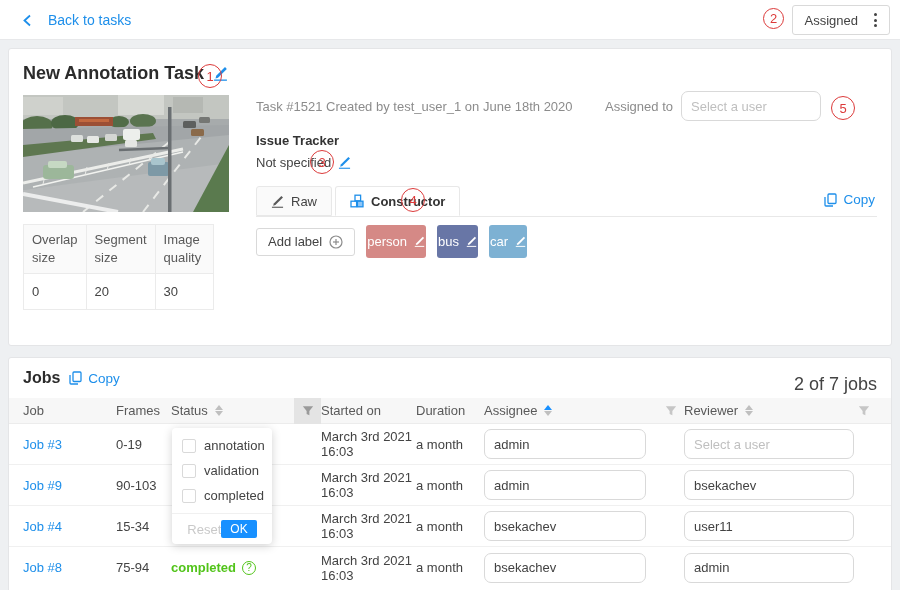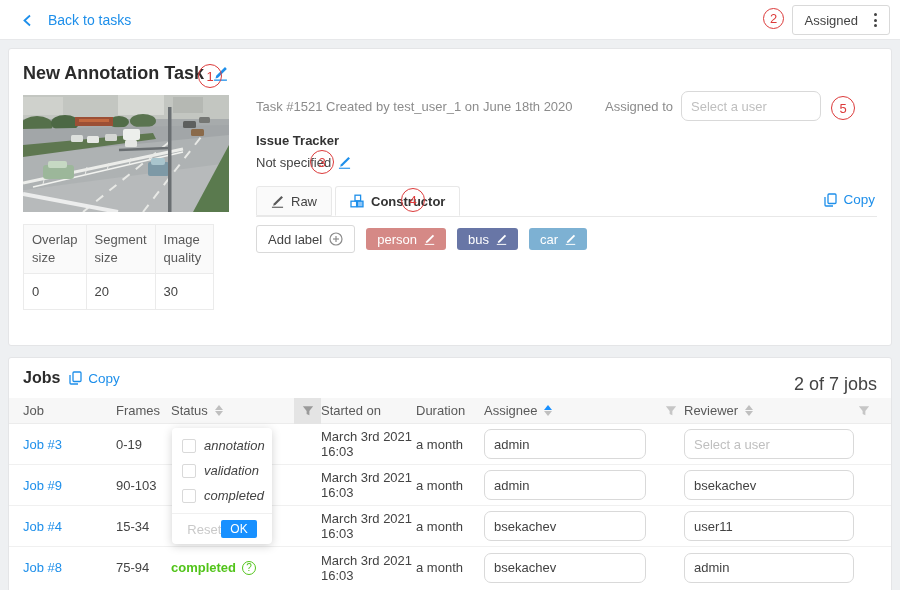--- a/index.html
+++ b/index.html
@@ -35,21 +35,21 @@
   .it-value { position:absolute; left:247px; top:106px; display:flex; align-items:center; gap:7px; font-size:13px; color:#434343; }
 
   .tabbar { position:absolute; left:247px; top:138px; right:14px; height:30px; border-bottom:1px solid #e8e8e8; display:flex; align-items:flex-end; }
   .tab { height:30px; display:flex; align-items:center; gap:7px; padding:0 14px; font-size:13px; border:1px solid #e8e8e8; border-radius:3px 3px 0 0; margin-right:3px; cursor:pointer; }
   .tab-inactive { background:#fafafa; color:#434343; }
   .tab-active { background:#fff; color:#333; font-weight:600; border-bottom-color:#fff; }
   .copy-link { position:absolute; right:2px; top:5px; display:flex; align-items:center; gap:6px; color:#1e8fea; font-size:13.5px; cursor:pointer; }
 
   .labels-row { position:absolute; left:247px; top:176px; display:flex; align-items:center; gap:11px; }
   .add-label-btn { height:28px; padding:0 11px; background:#fff; border:1px solid #d9d9d9; border-radius:3px; display:flex; align-items:center; gap:7px; font-size:13px; color:#434343; cursor:pointer; }
-  .chip { height:22px; padding:0 11px; border-radius:3px; display:flex; align-items:center; gap:7px; color:#fff; font-size:13px; cursor:pointer; }
+  .chip { height:33px; padding:0 1px; border-radius:3px; display:flex; align-items:center; gap:7px; color:#fff; font-size:13px; cursor:pointer; }
 
   
   .ipt { height:30px; border:1px solid #d9d9d9; border-radius:7px; padding:0 9px; font-size:13px; color:#434343; font-family:"Liberation Sans",sans-serif; background:#fff; outline:none; }
   .ipt::placeholder { color:#bfbfbf; }
 
   
   .jobs-head { position:absolute; left:14px; top:11px; display:flex; align-items:center; gap:9px; }
   .jobs-title { font-size:16px; font-weight:700; color:#2b2b2b; }
   .jobs-copy { display:flex; align-items:center; gap:6px; color:#1e8fea; font-size:13.5px; cursor:pointer; }
   .jobs-count { position:absolute; right:14px; top:16px; font-size:18px; color:#434343; }
@@ -65,21 +65,21 @@
   .sorter .up { border-bottom:5px solid #bfbfbf; } .sorter .down { border-top:5px solid #bfbfbf; }
   .sorter .up.on { border-bottom-color:#1890ff; }
   .funnel-box { margin-left:auto; width:27px; height:26px; display:flex; align-items:center; justify-content:center; cursor:pointer; }
   .funnel-box.active { background:#e4e4e4; }
   .status-done { color:#52c41a; font-weight:600; display:flex; align-items:center; gap:6px; }
   .qmark { width:14px; height:14px; border:1px solid #52c41a; border-radius:50%; color:#52c41a; font-size:10px; font-weight:400; display:flex; align-items:center; justify-content:center; }
 
   
   .filter-dd { position:absolute; left:172px; top:428px; width:100px; background:#fff; border-radius:4px; box-shadow:0 2px 10px rgba(0,0,0,.18); z-index:30; }
   .dd-opts { padding:5px 0; }
-  .dd-opt { display:flex; align-items:flex-end; gap:8px; padding:5px 10px; font-size:13px; color:#434343; cursor:pointer;font-style:italic; }
+  .dd-opt { display:flex; align-items:flex-end; gap:8px; padding:5px 10px; font-size:13px; color:#434343; cursor:pointer; }
   .cbx { width:14px; height:14px; border:1px solid #d9d9d9; border-radius:2px; background:#fff; flex:none; }
   .dd-foot { border-top:1px solid #f0f0f0; padding:6px 8px; display:flex; align-items:center; justify-content:center; }
   .reset { font-size:13px; color:#c9c9c9; }
   .ok-btn { background:#1890ff; color:#fff; font-size:12px; padding:2px 9px; border:none; border-radius:2px; cursor:pointer; font-family:"Liberation Sans",sans-serif; }
 
   
   .mark { position:absolute; border:1.7px solid #dc3a3a; border-radius:50%; color:#dc3a3a; font-size:13px; display:flex; align-items:center; justify-content:center; z-index:40; background:transparent; }
 </style>
 </head>
 <body>

